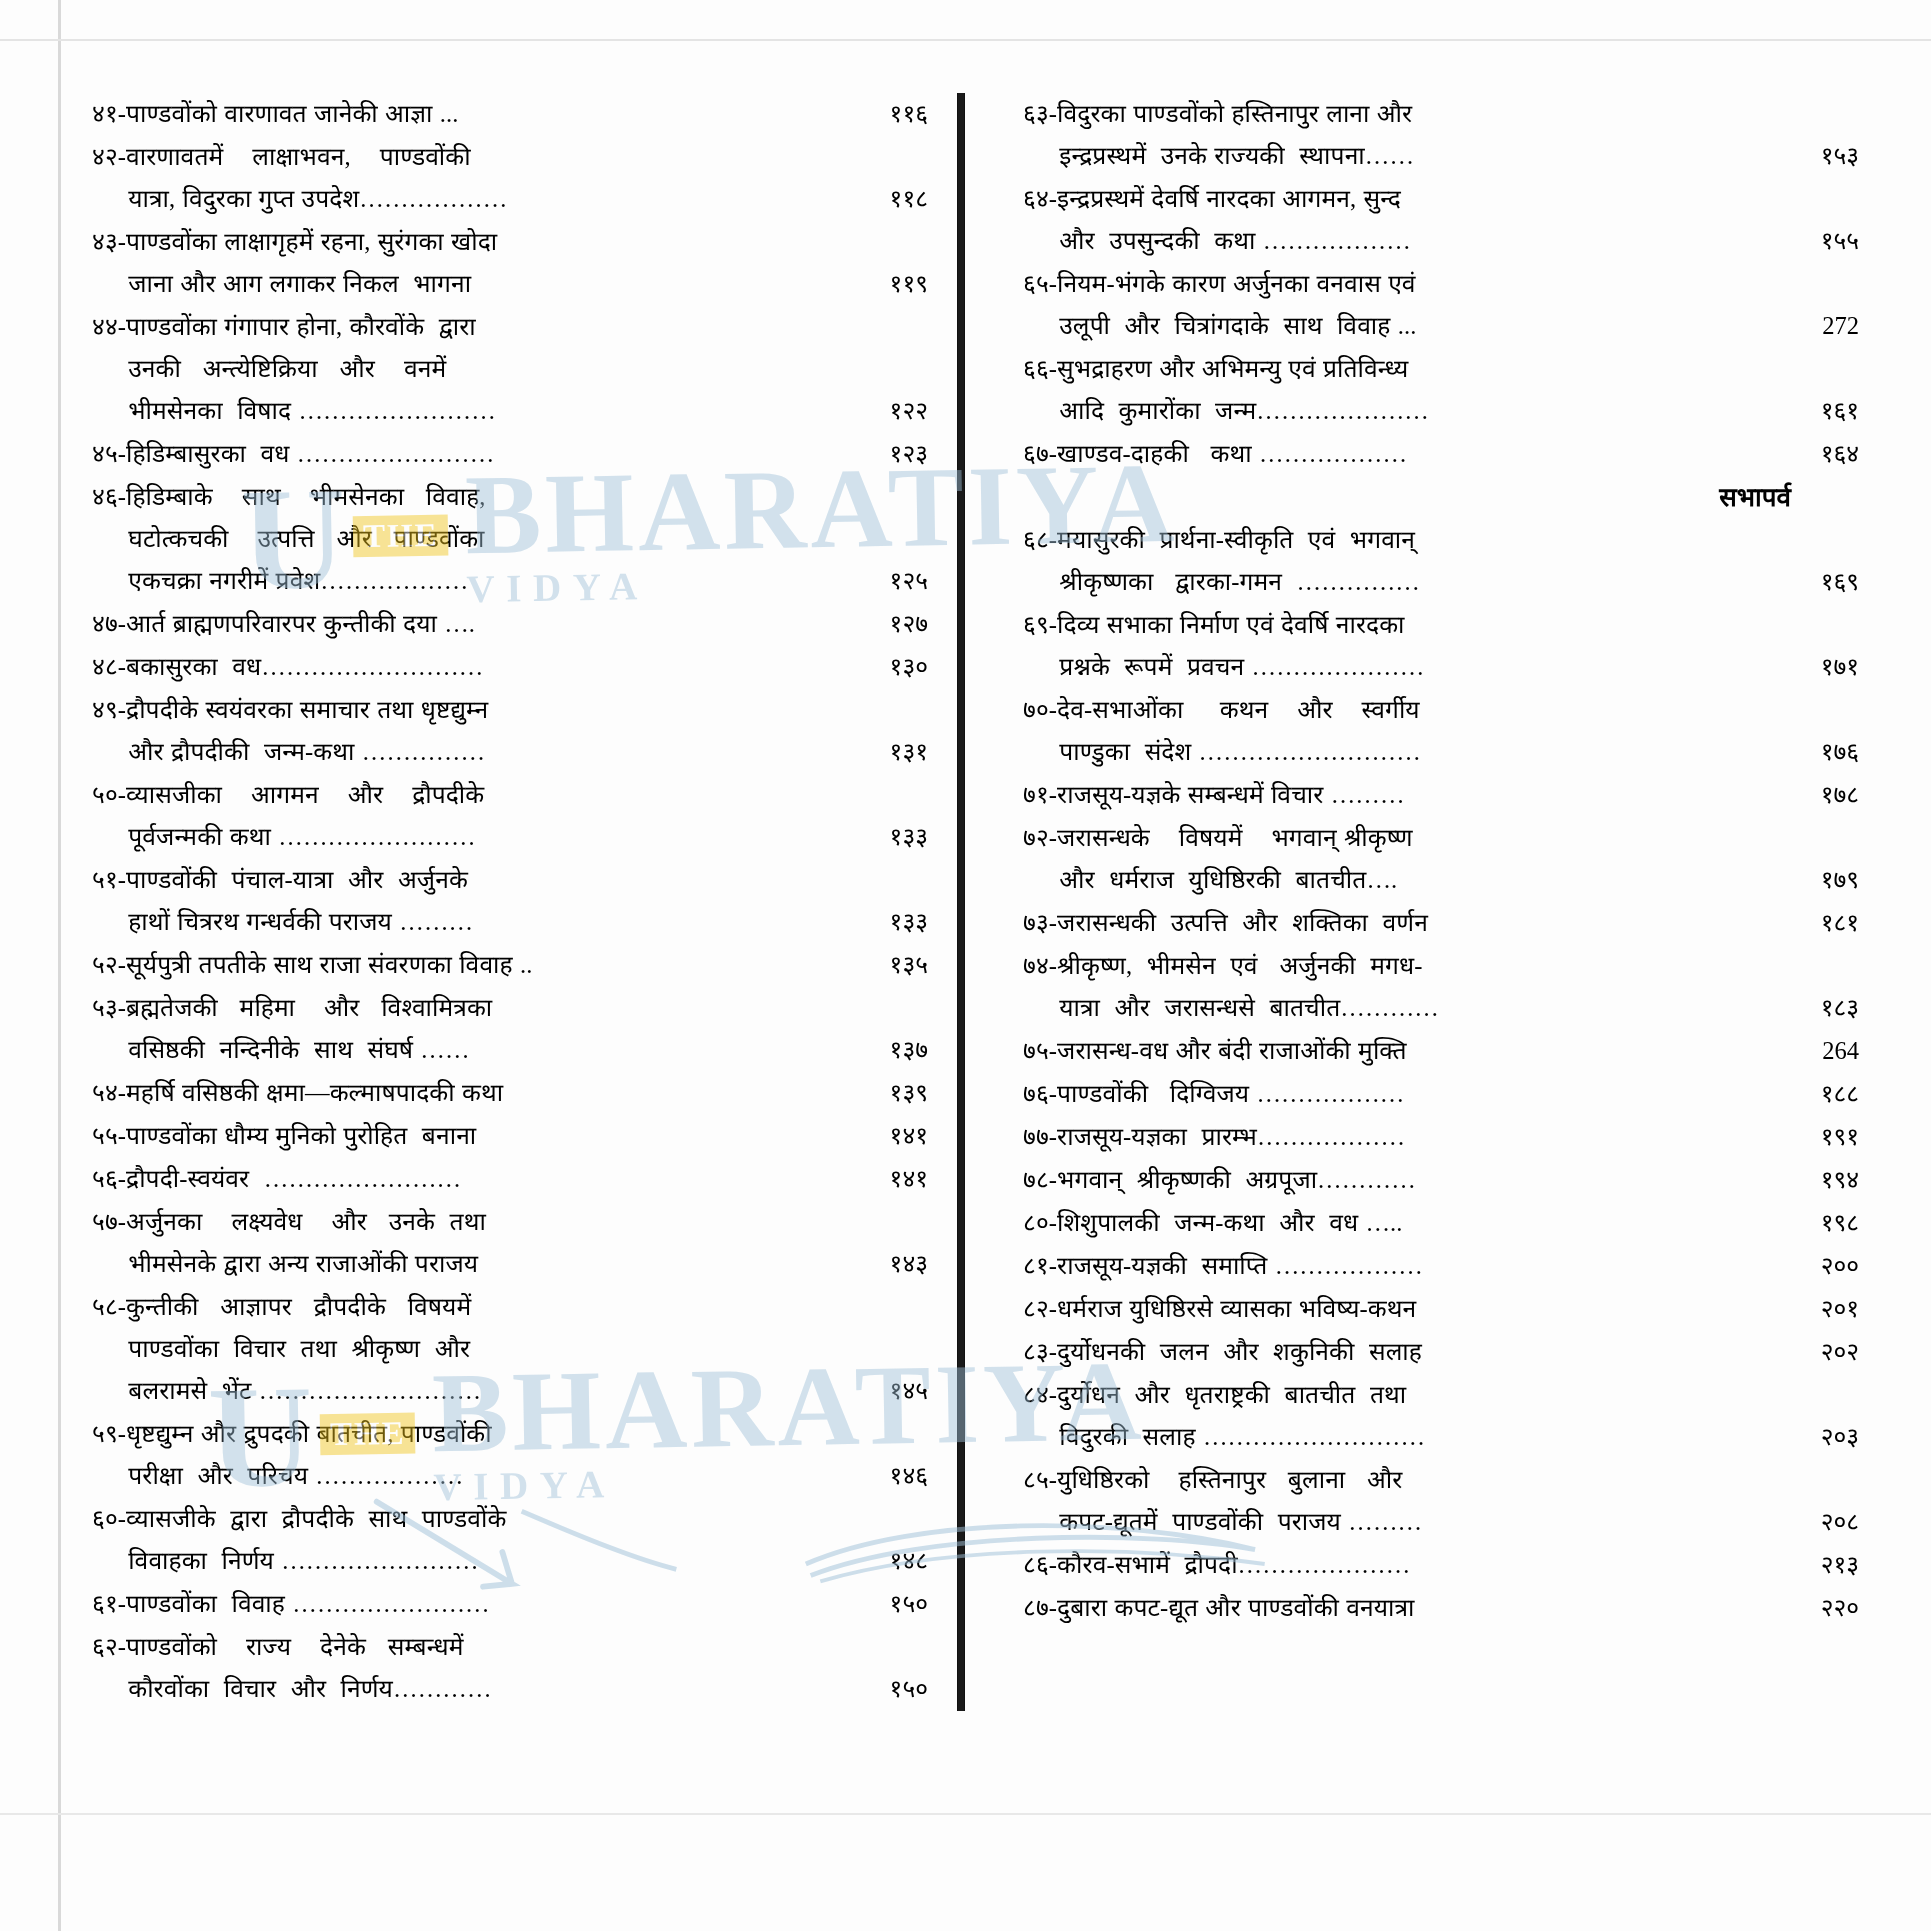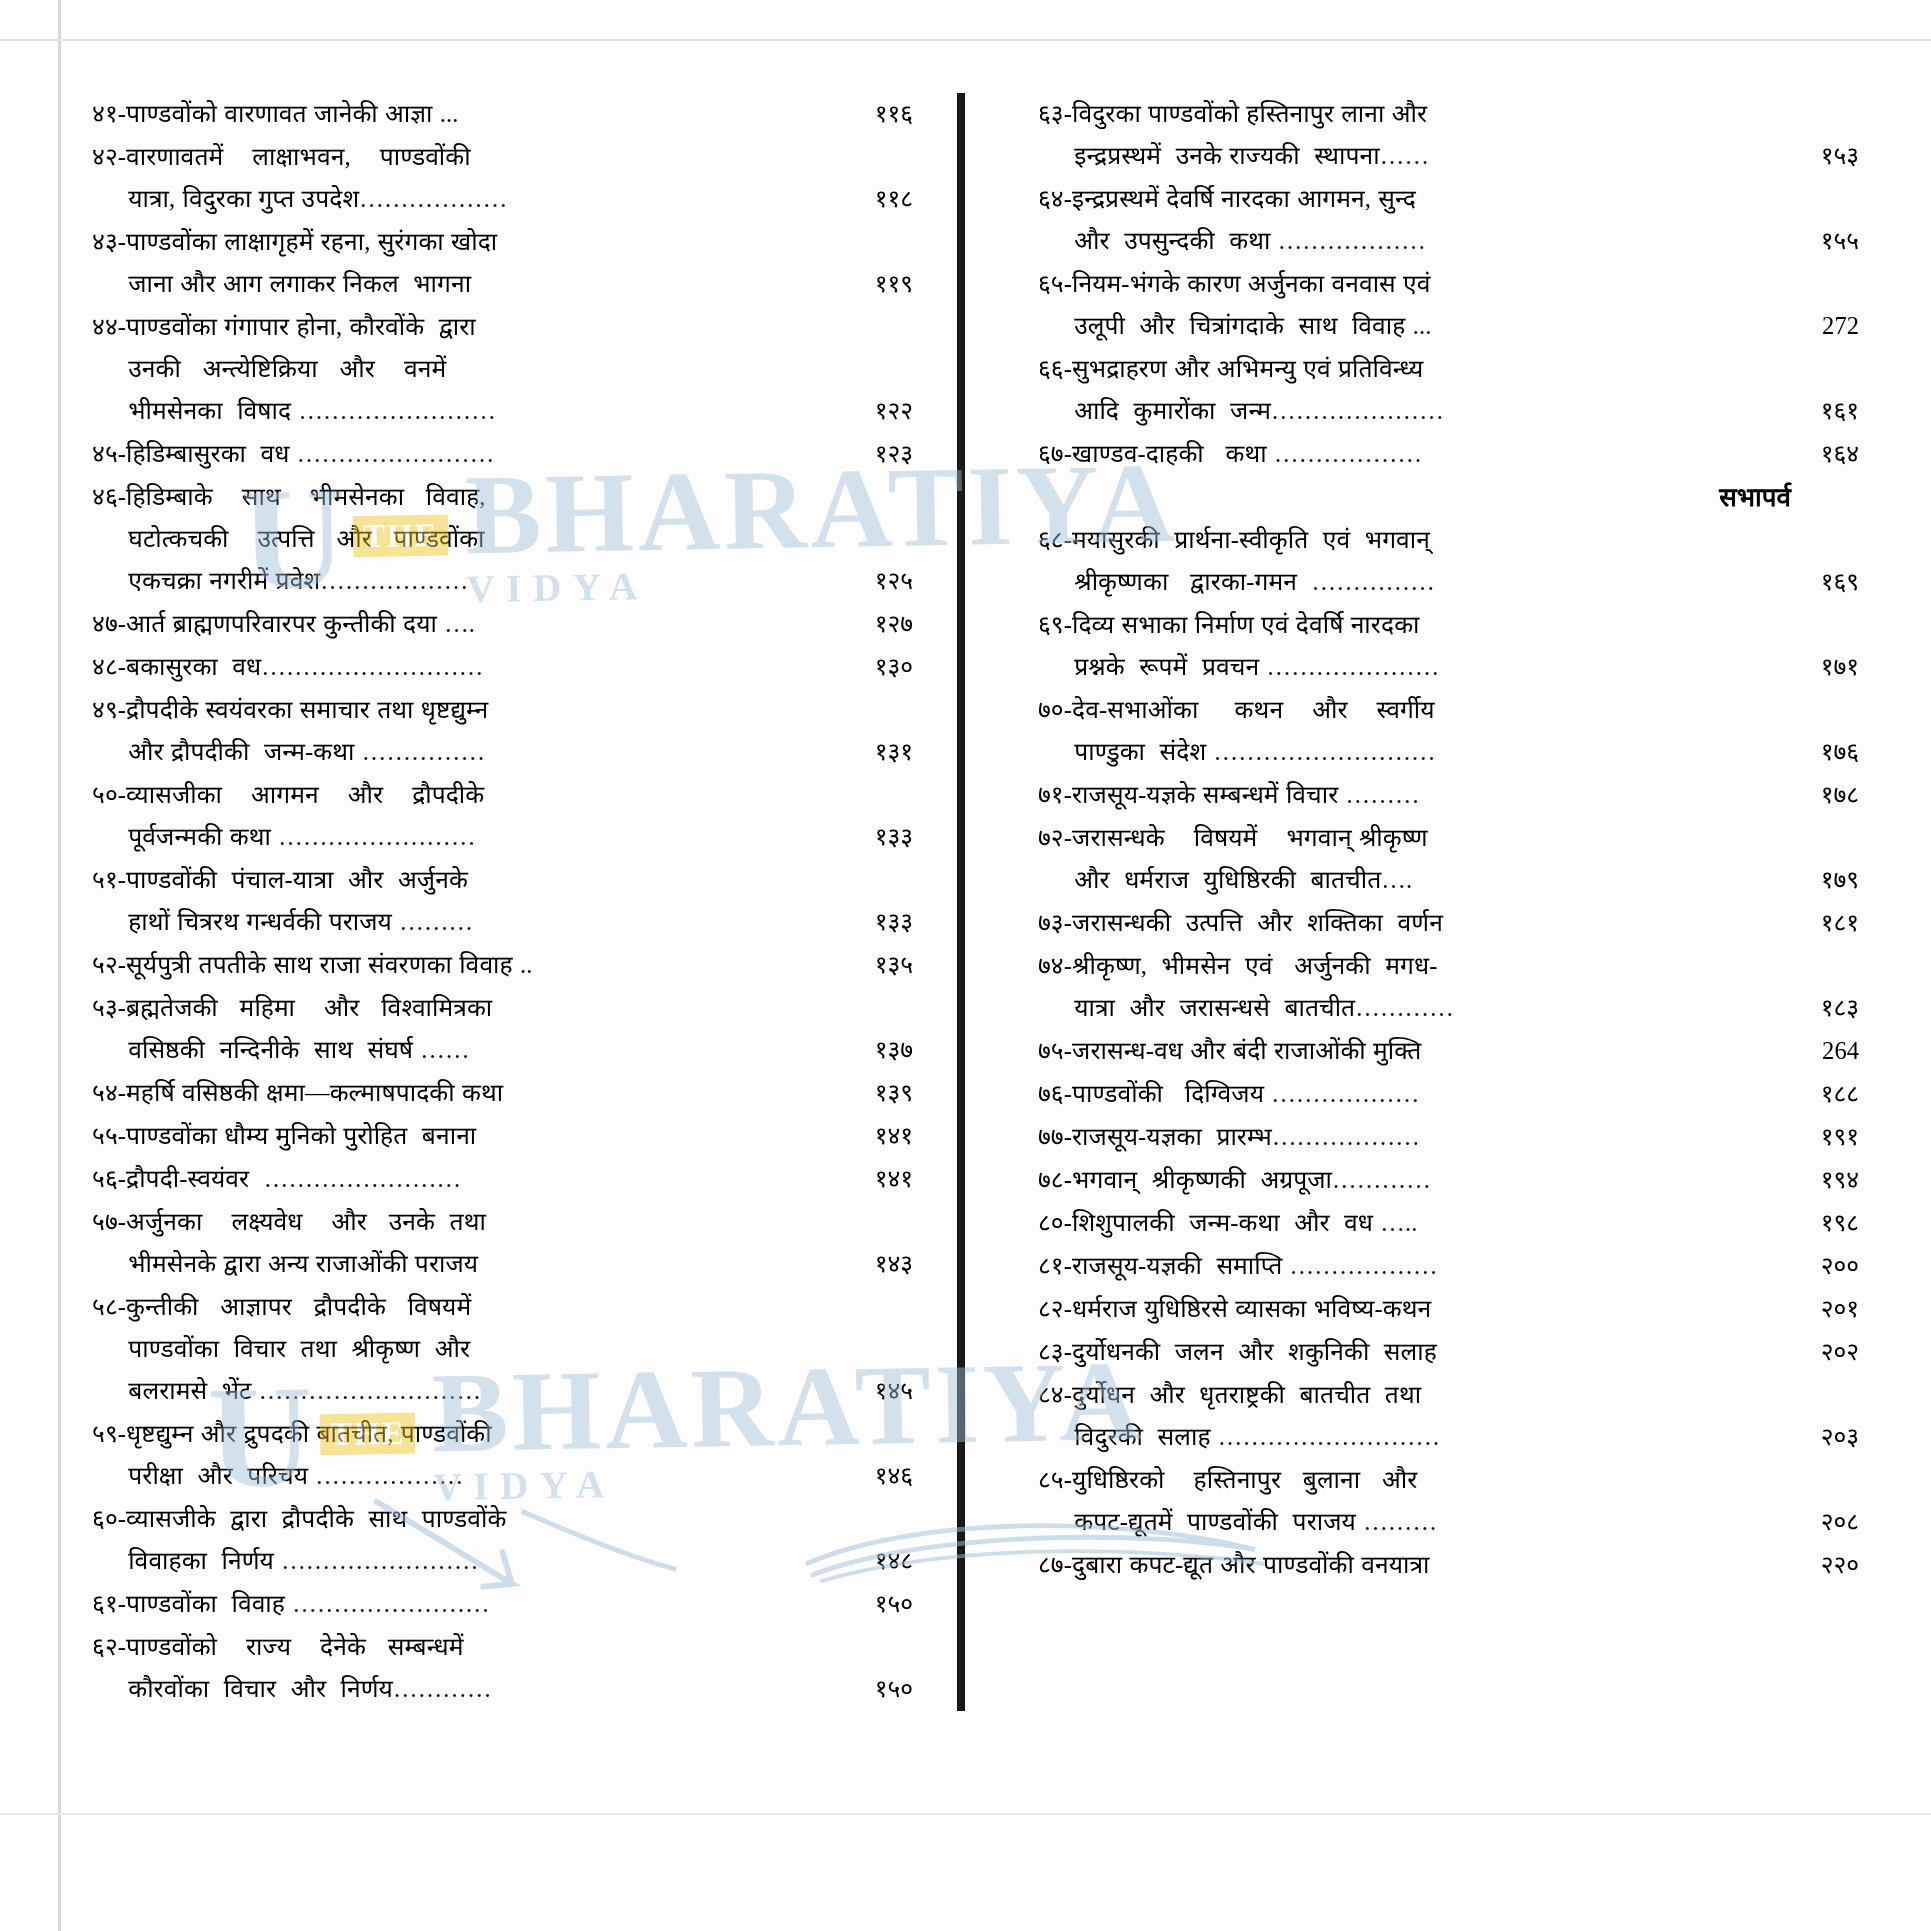--- a/index.html
+++ b/index.html
@@ -45,21 +45,21 @@
     background: #e8e8e8;
   }
 
   
   .toc {
     position: absolute;
     left: 92px;
     top: 93px;
     width: 1767px;
     display: flex;
-    gap: 15px;
+    gap: 0;
   }
   .col {
     width: 850px;
     position: relative;
   }
   .col-left { padding-right: 17.4px; }
   .col-right { padding-left: 41px; }
 
   .divider {
     width: 5.8px;
@@ -383,20 +383,24 @@
           <div class="entry-text">८४-दुर्योधन  और  धृतराष्ट्रकी  बातचीत  तथा
      विदुरकी  सलाह ………………………</div>
           <div class="entry-page" style="align-self:flex-end">२०३</div>
         </div>
       <div class="entry">
           <div class="entry-text">८५-युधिष्ठिरको    हस्तिनापुर   बुलाना   और
      कपट-द्यूतमें  पाण्डवोंकी  पराजय ………</div>
           <div class="entry-page" style="align-self:flex-end">२०८</div>
         </div>
       <div class="entry">
+          <div class="entry-text">८६-कौरव-सभामें  द्रौपदी…………………</div>
+          <div class="entry-page">२१३</div>
+        </div>
+      <div class="entry">
           <div class="entry-text">८७-दुबारा कपट-द्यूत और पाण्डवोंकी वनयात्रा</div>
           <div class="entry-page">२२०</div>
         </div>
     </div>
 
   </div>
 
   <div class="wm wm-big wm1">
     <div class="wm-mark">U</div>
     <div class="wm-the">THE</div>

